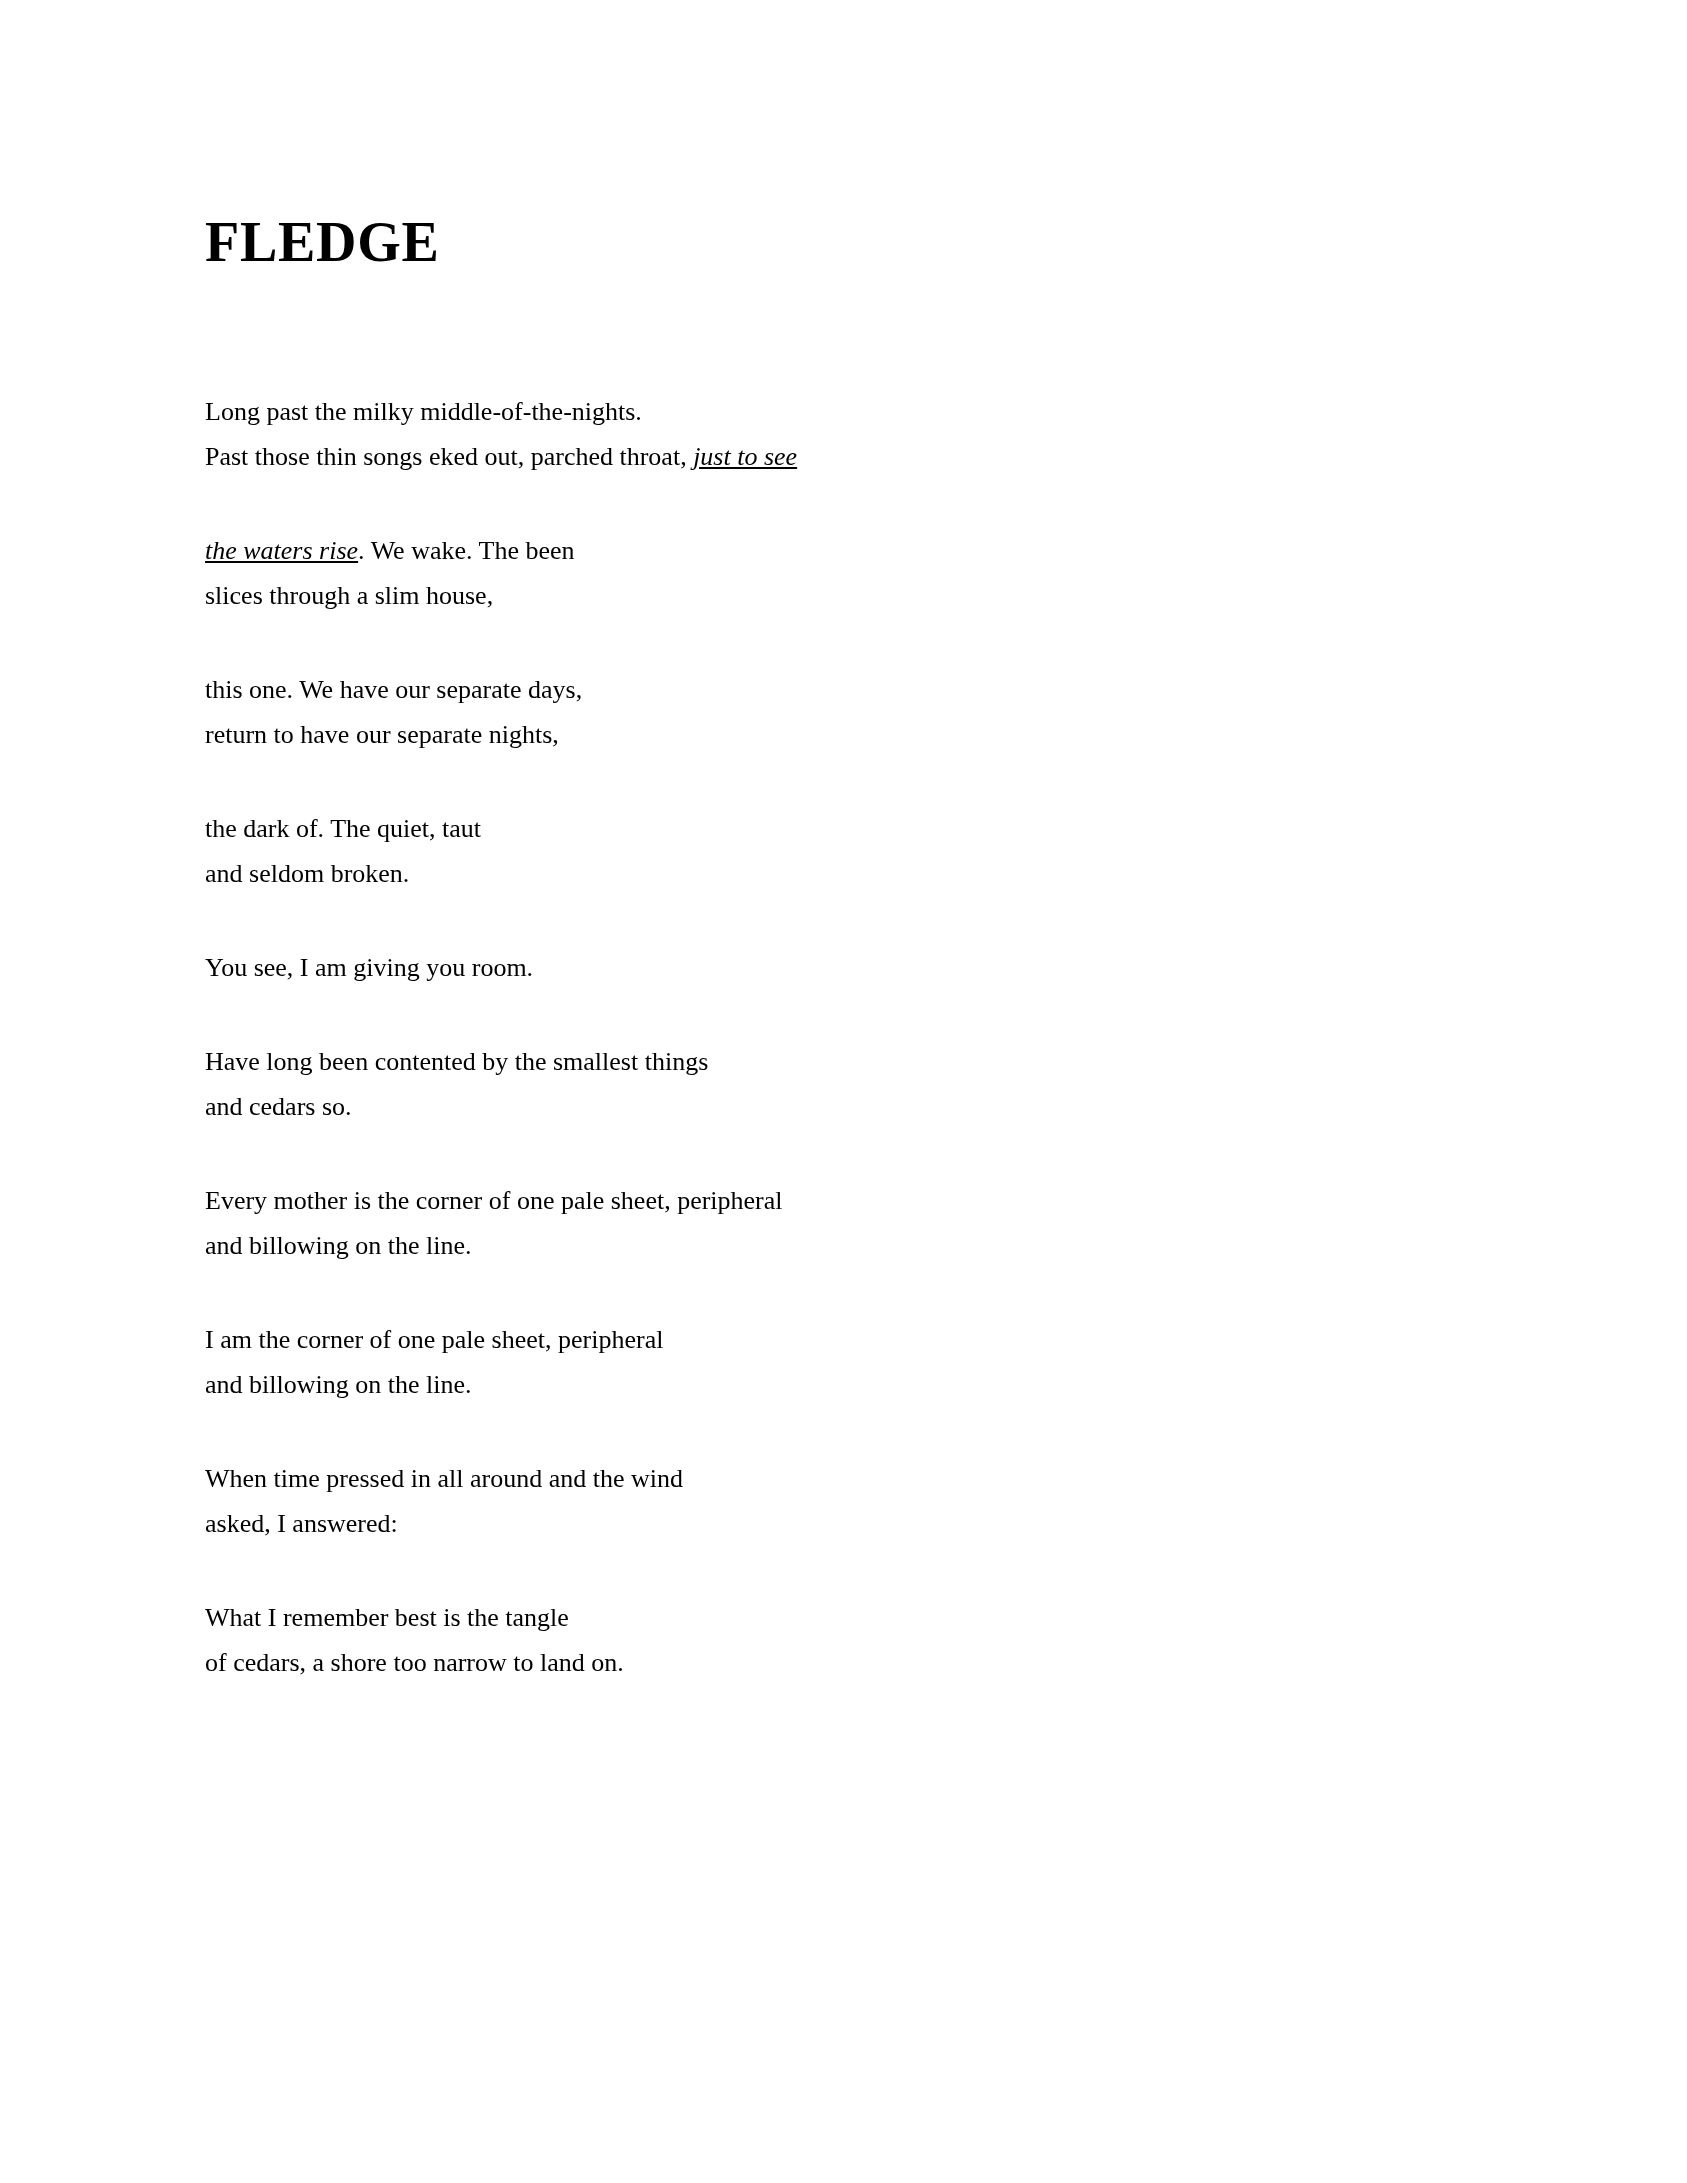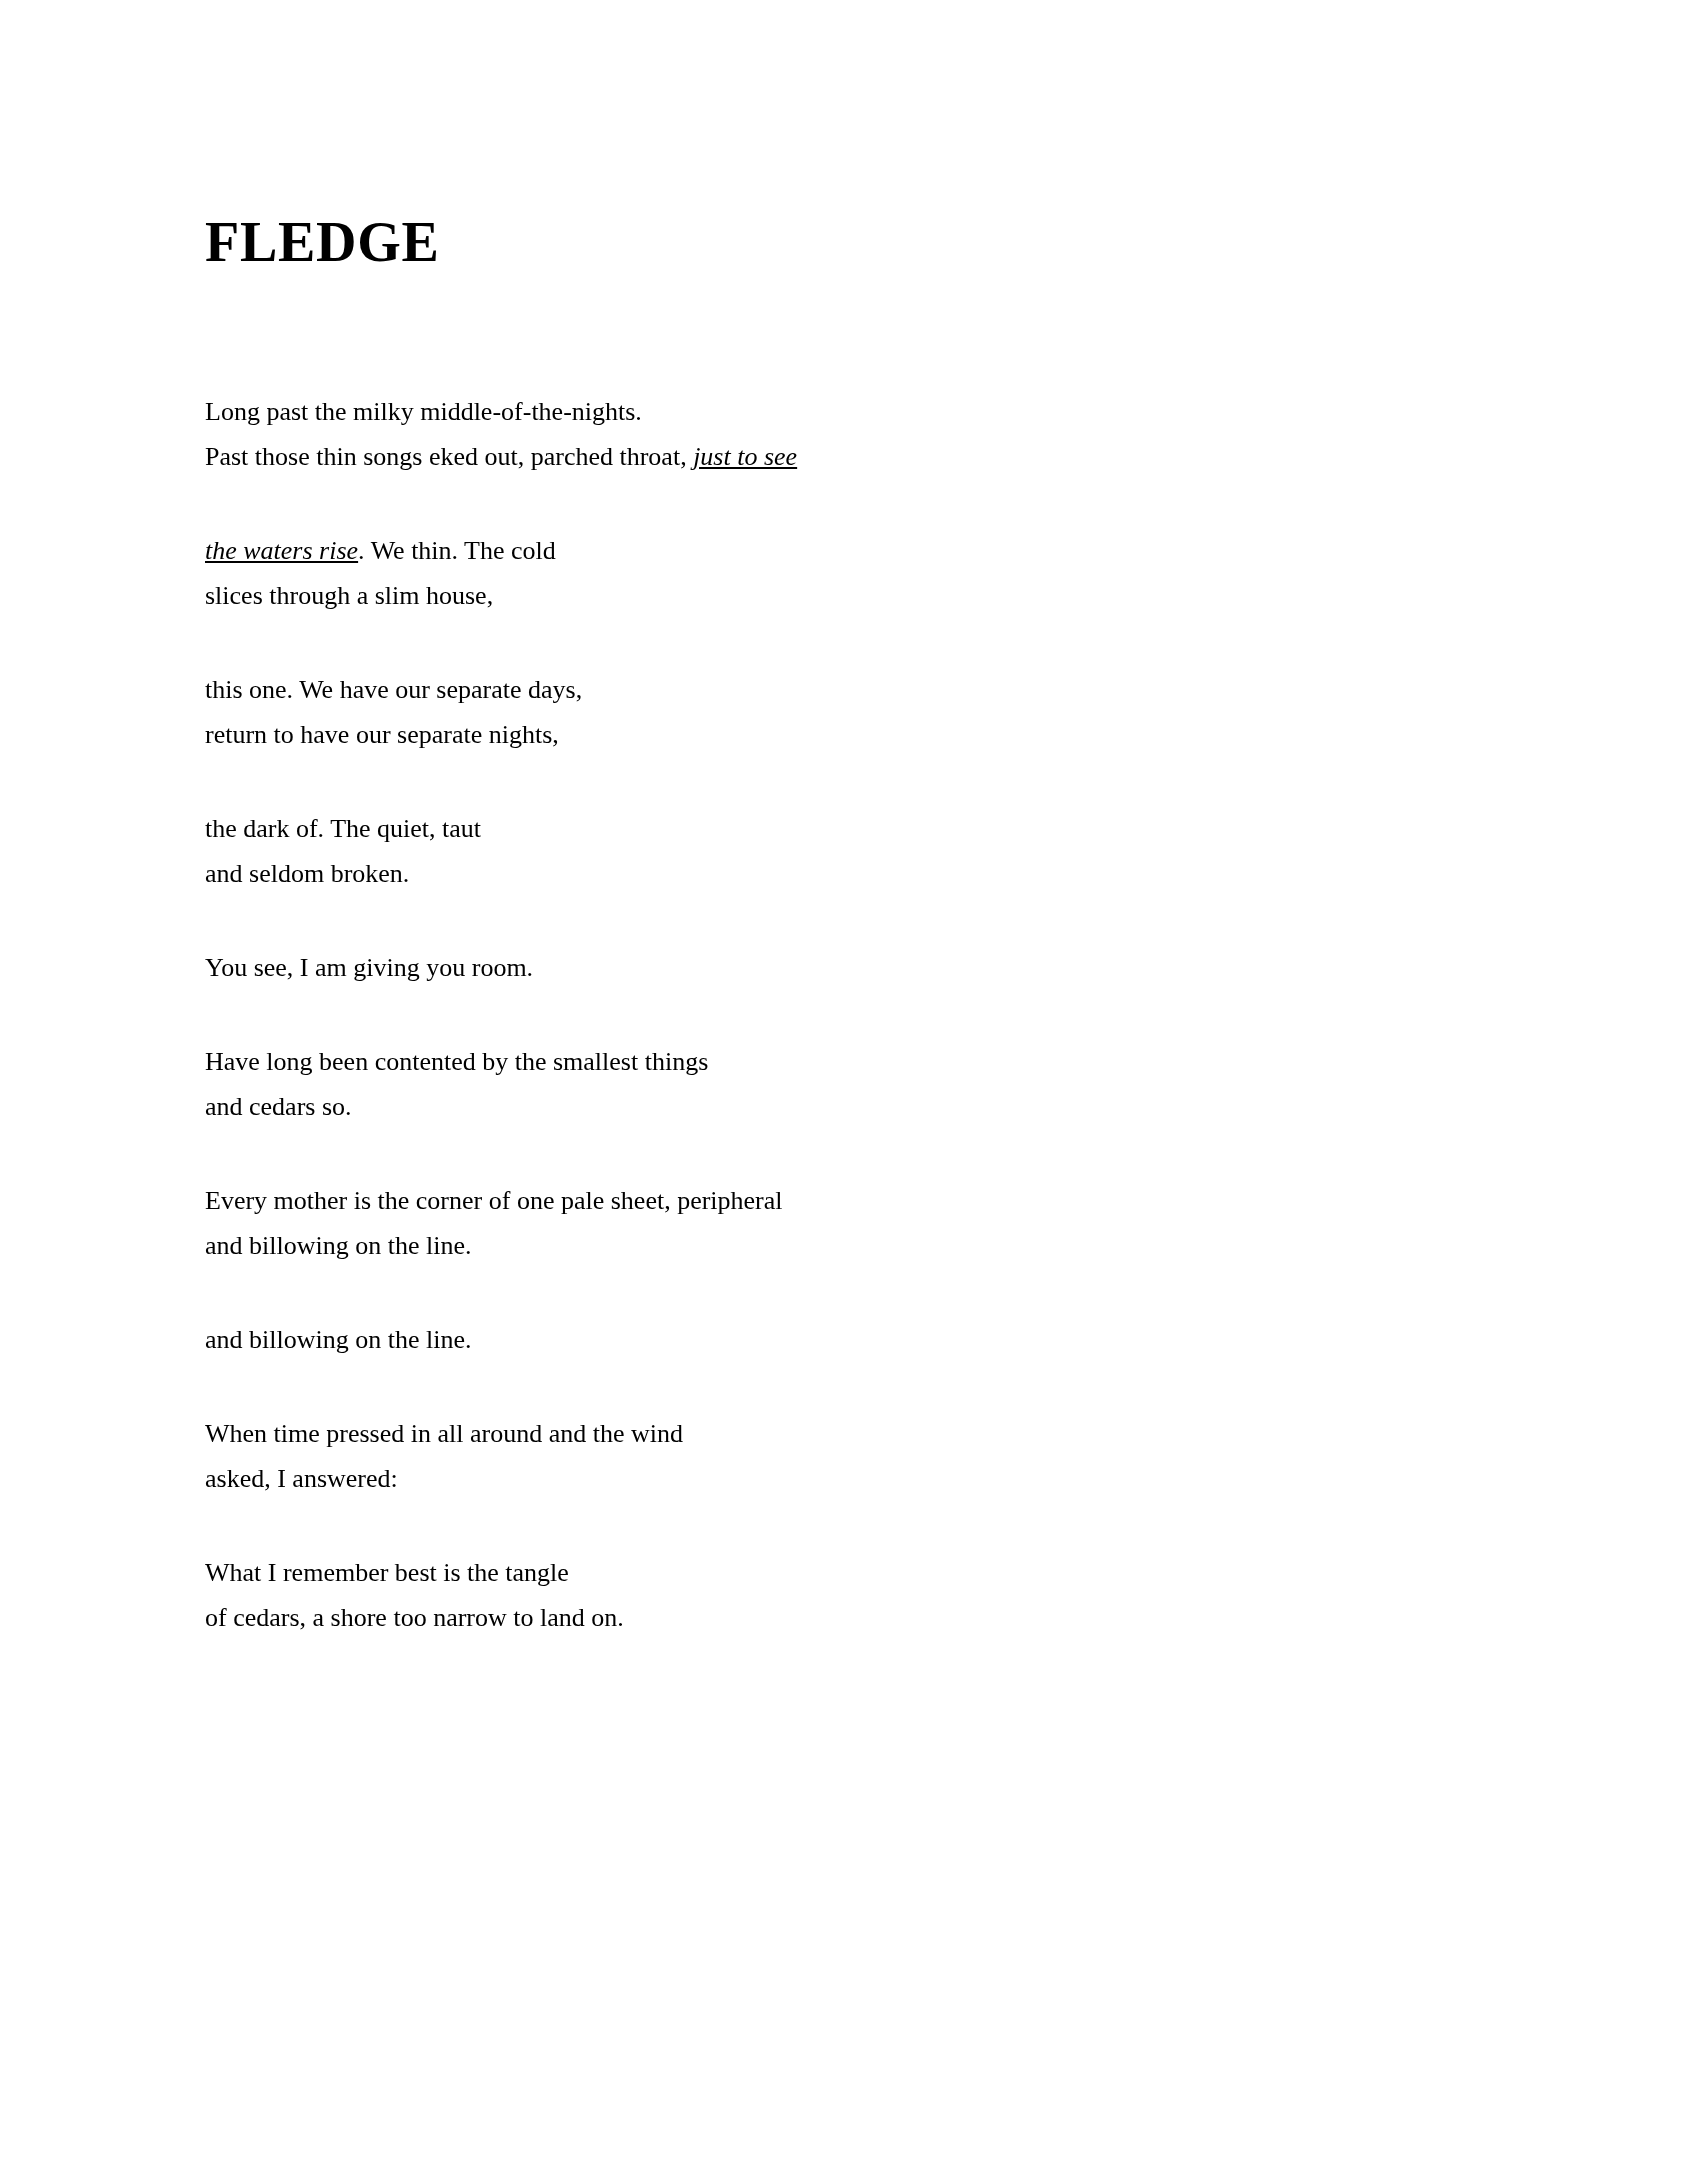--- a/index.html
+++ b/index.html
@@ -42,21 +42,21 @@
 <div class="page">
 
   <h1 class="poem-title">FLEDGE</h1>
 
   <div class="stanza">
     <div class="poem-line"><span class="seg">Long past the milky middle-of-the-nights.</span></div>
     <div class="poem-line"><span class="seg">Past those thin songs eked out, parched throat, </span><span class="seg italic">just to see</span></div>
   </div>
 
   <div class="stanza">
-    <div class="poem-line"><span class="seg italic">the waters rise</span><span class="seg">. We thin. The cold</span></div>
+    <div class="poem-line"><span class="seg italic">the waters rise</span><span class="seg">. We wake. The been</span></div>
     <div class="poem-line"><span class="seg">slices through a slim house,</span></div>
   </div>
 
   <div class="stanza">
     <div class="poem-line"><span class="seg">this one. We have our separate days,</span></div>
     <div class="poem-line"><span class="seg">return to have our separate nights,</span></div>
   </div>
 
   <div class="stanza">
     <div class="poem-line"><span class="seg">the dark of. The quiet, taut</span></div>
@@ -72,20 +72,21 @@
     <div class="poem-line"><span class="seg">and cedars so.</span></div>
   </div>
 
 
   <div class="stanza">
     <div class="poem-line"><span class="seg">Every mother is the corner of one pale sheet, peripheral</span></div>
     <div class="poem-line"><span class="seg">and billowing on the line.</span></div>
   </div>
 
   <div class="stanza">
+    <div class="poem-line"><span class="seg">I am the corner of one pale sheet, peripheral</span></div>
     <div class="poem-line"><span class="seg">and billowing on the line.</span></div>
   </div>
 
   <div class="stanza">
     <div class="poem-line"><span class="seg">When time pressed in all around and the wind</span></div>
     <div class="poem-line"><span class="seg">asked, I answered:</span></div>
   </div>
 
   <div class="stanza">
     <div class="poem-line"><span class="seg">What I remember best is the tangle</span></div>

